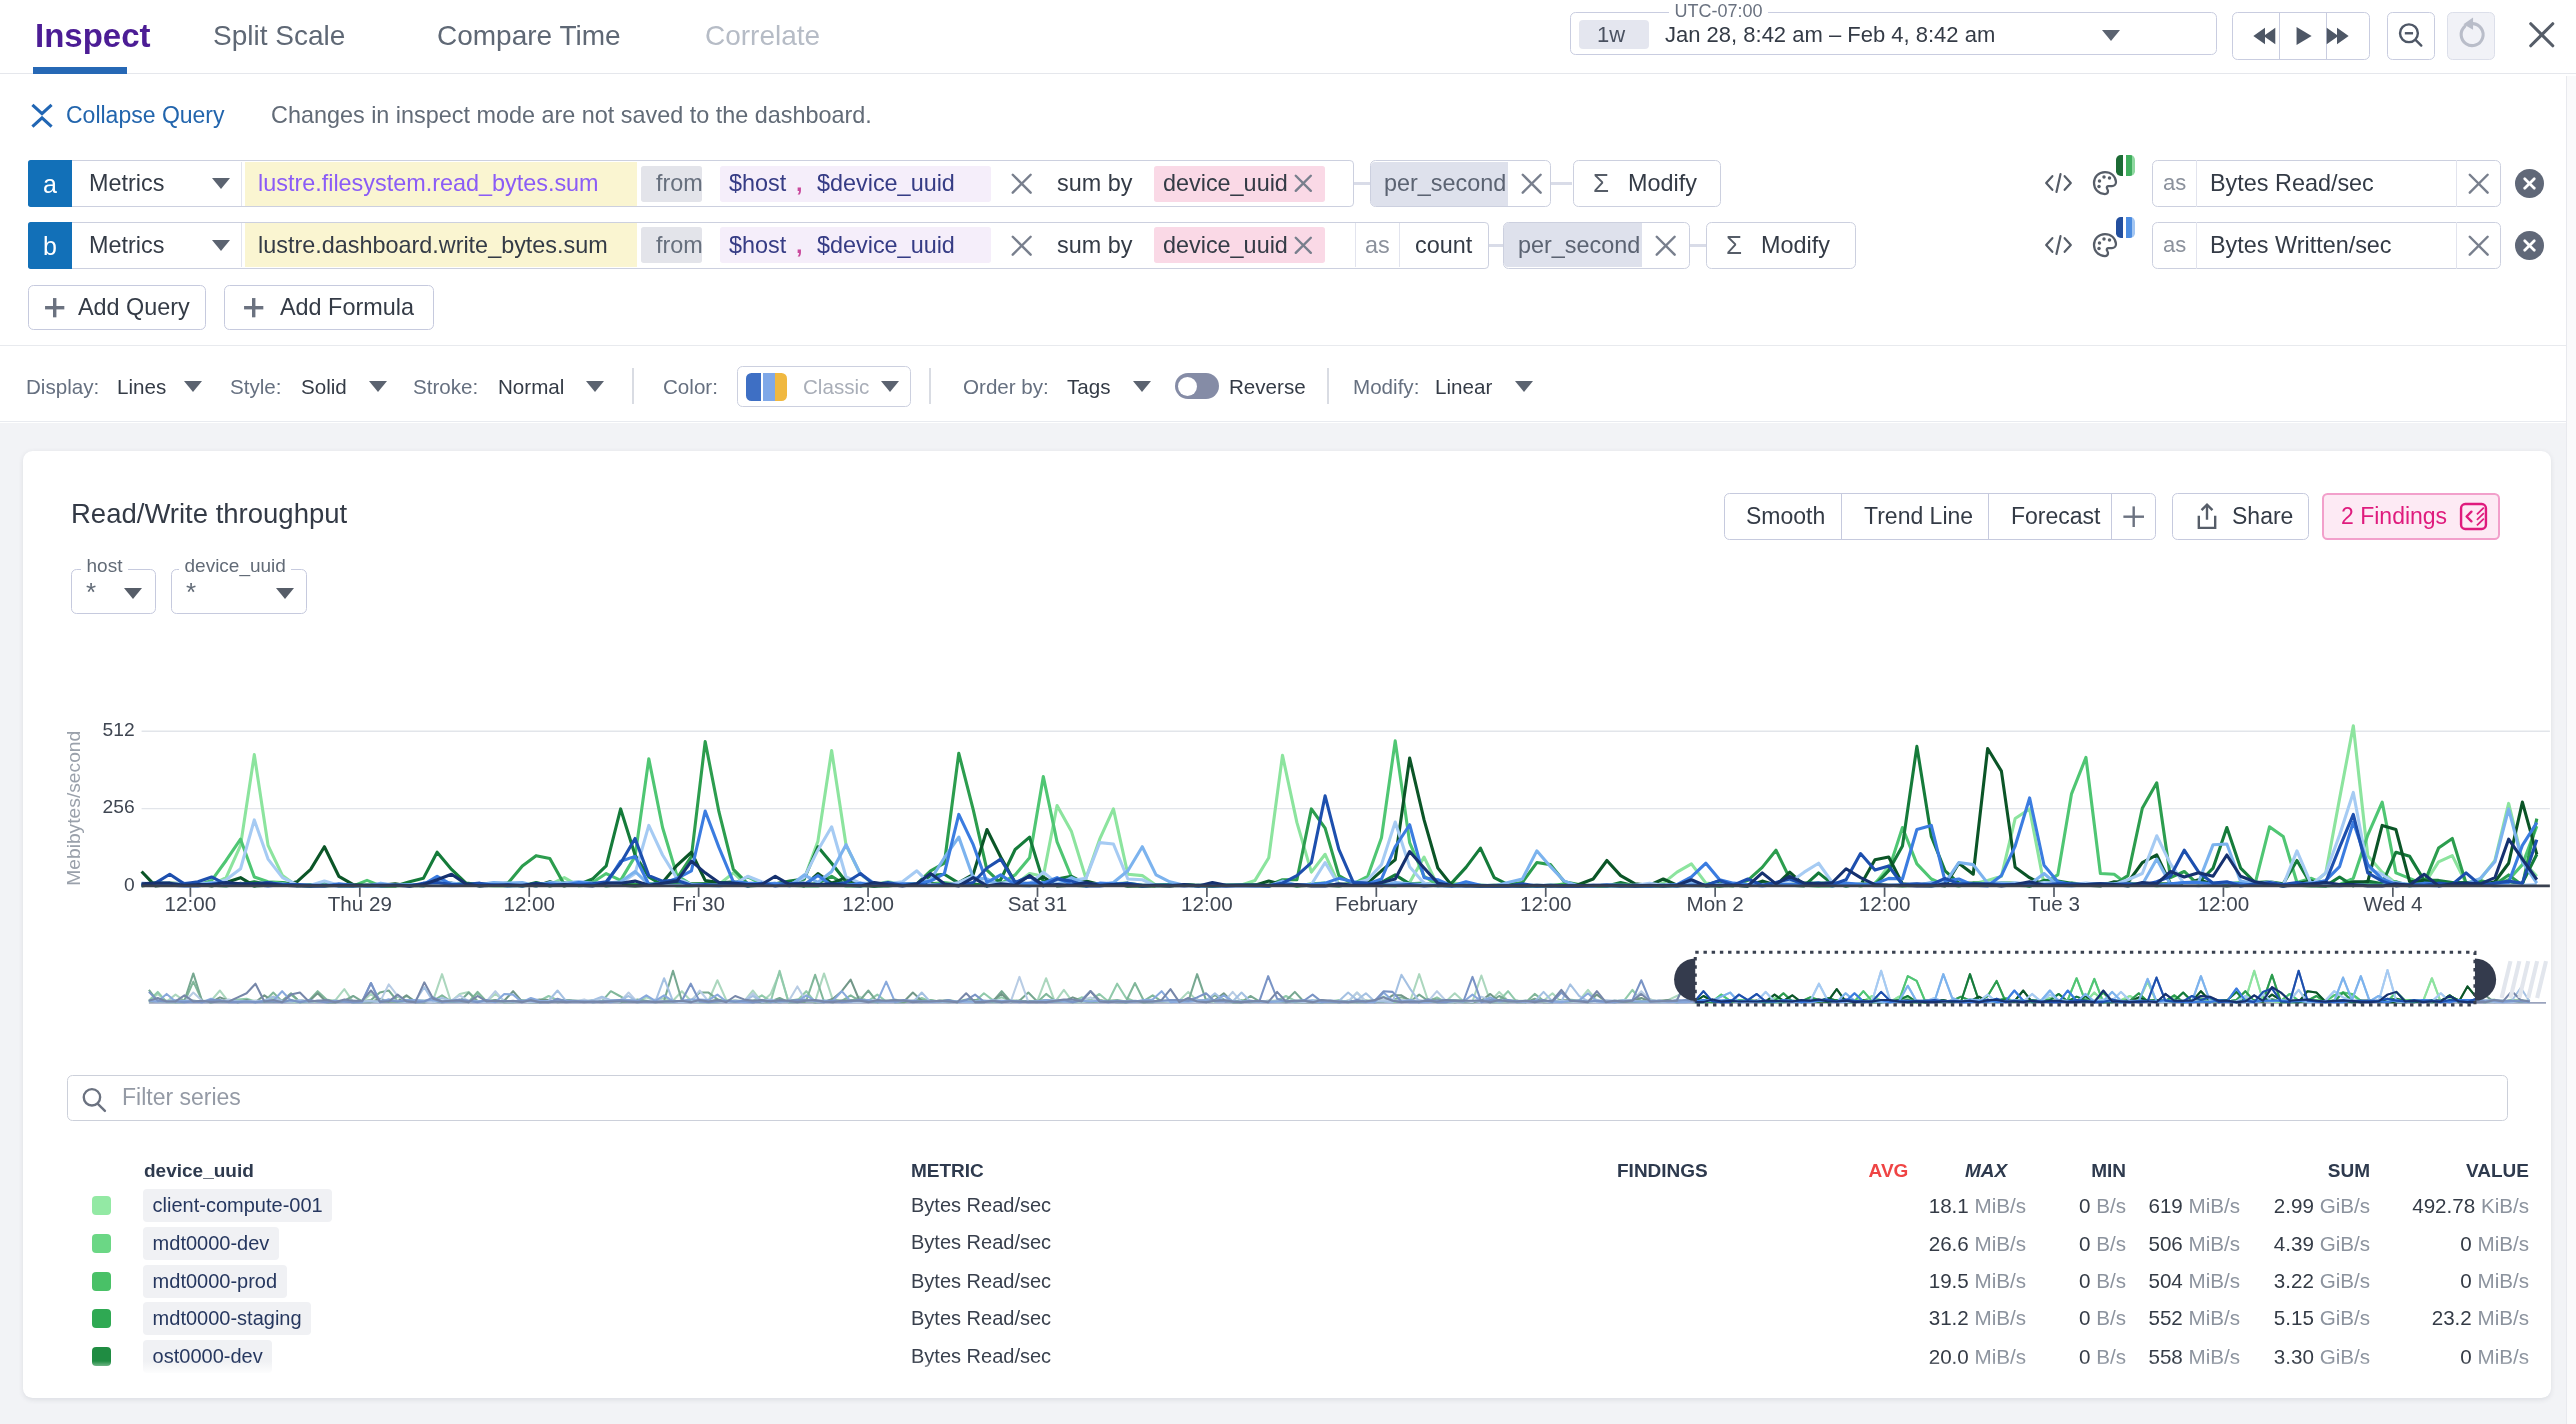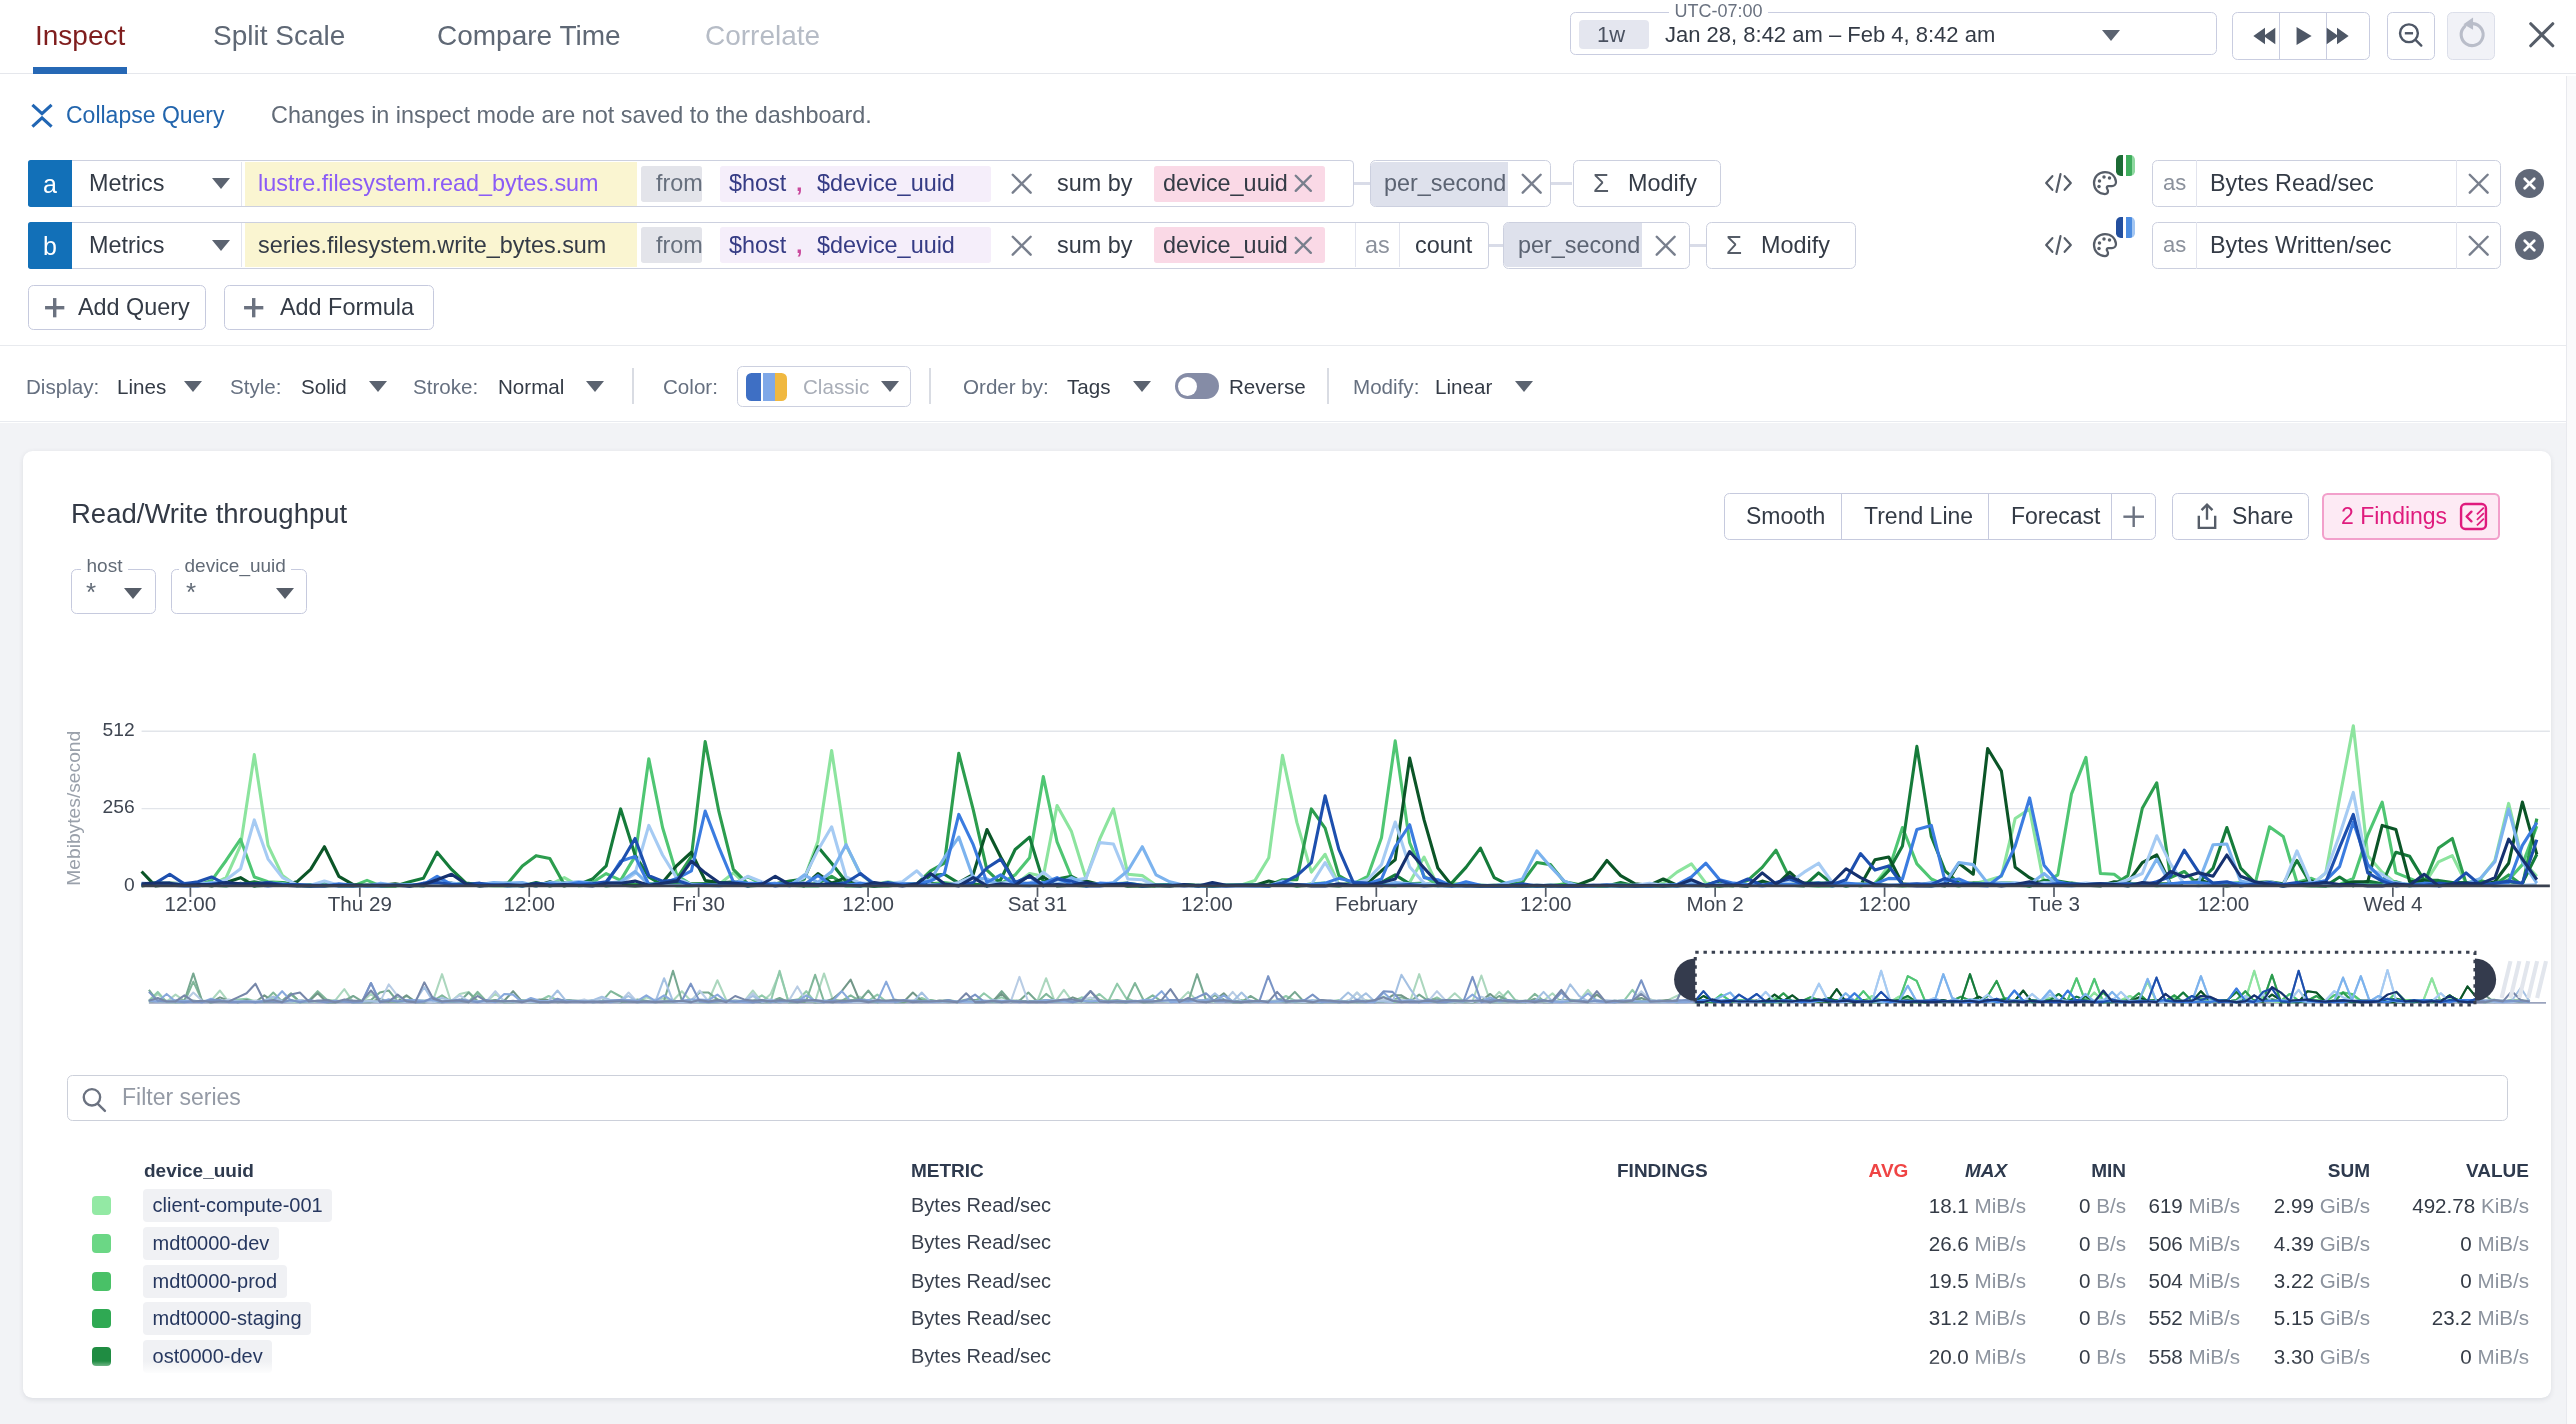--- a/index.html
+++ b/index.html
@@ -4,21 +4,21 @@
 *{margin:0;padding:0;box-sizing:border-box;}
 html,body{width:2576px;height:1424px;background:#fff;font-family:"Liberation Sans",sans-serif;overflow:hidden;}
 </style></head>
 <body>
 <div style="position:relative;width:2576px;height:1424px;">
 
 <div style="position:absolute;left:0px;top:423px;width:2576px;height:1001px;background:#f2f3f6;"></div>
 <div style="position:absolute;left:0px;top:421px;width:2576px;height:1.4px;background:#e9ebf0;"></div>
 <div style="position:absolute;left:23.4px;top:451px;width:2528px;height:947px;background:#fff;border-radius:9.6px;box-shadow:0 1.4px 5.5px rgba(40,50,70,.10);"></div>
 <div style="position:absolute;left:0px;top:0px;width:2576px;height:74px;background:#fff;border-bottom:1.4px solid #e5e7ec;"></div>
-<div style="position:absolute;left:35px;top:18px;line-height:36px;font-size:28px;color:#7f1d1d;font-weight:normal;white-space:nowrap;">Inspect</div>
+<div style="position:absolute;left:35px;top:18px;line-height:36px;font-size:33px;color:#4c1d95;font-weight:bold;white-space:nowrap;">Inspect</div>
 <div style="position:absolute;left:213px;top:18px;line-height:36px;font-size:28px;color:#5f6875;font-weight:normal;white-space:nowrap;">Split Scale</div>
 <div style="position:absolute;left:437px;top:18px;line-height:36px;font-size:28px;color:#5f6875;font-weight:normal;white-space:nowrap;">Compare Time</div>
 <div style="position:absolute;left:705px;top:18px;line-height:36px;font-size:28px;color:#b6bcc6;font-weight:normal;white-space:nowrap;">Correlate</div>
 <div style="position:absolute;left:33px;top:67px;width:94px;height:6.9px;background:#2668b5;"></div>
 <div style="position:absolute;left:1570px;top:12.4px;width:647px;height:43px;background:#fff;border:1.4px solid #c9cde0;border-radius:5.5px;"></div>
 <div style="position:absolute;left:1669px;top:0px;line-height:23px;font-size:18px;color:#6a7280;font-weight:normal;white-space:nowrap;background:#fff;padding:0 5.5px;z-index:3;">UTC-07:00</div>
 <div style="position:absolute;left:1579px;top:20px;width:70px;height:29px;background:#e4e6ef;border-radius:4.1px;"></div>
 <div style="position:absolute;left:1597px;top:20.6px;line-height:28px;font-size:22px;color:#4a5160;font-weight:normal;white-space:nowrap;">1w</div>
 <div style="position:absolute;left:1665px;top:20.6px;line-height:28px;font-size:22px;color:#343b46;font-weight:normal;white-space:nowrap;">Jan 28, 8:42 am – Feb 4, 8:42 am</div>
 <div style="position:absolute;left:2102px;top:29.6px;width:0;height:0;border-left:9px solid transparent;border-right:9px solid transparent;border-top:11px solid #5b6370;"></div>
@@ -90,21 +90,21 @@
 <div style="position:absolute;left:1573px;top:160px;width:148px;height:47px;background:#fff;border:1.4px solid #ccd0df;border-radius:5.5px;"></div>
 <div style="position:absolute;left:1593px;top:166px;line-height:34px;font-size:26px;color:#565d68;font-weight:normal;white-space:nowrap;">Σ</div>
 <div style="position:absolute;left:1628px;top:168px;line-height:30px;font-size:23.4px;color:#343b46;font-weight:normal;white-space:nowrap;">Modify</div>
 <div style="position:absolute;left:28px;top:222px;width:1461px;height:47px;background:#fff;border:1.4px solid #ccd0df;border-radius:4.1px;"></div>
 <div style="position:absolute;left:28px;top:222px;width:44px;height:47px;background:#1270b8;border-radius:2.7px 0 0 2.7px;"></div>
 <div style="position:absolute;left:28px;top:230px;line-height:32px;font-size:25px;color:#fff;font-weight:normal;white-space:nowrap;"><span style="display:inline-block;width:44px;text-align:center;">b</span></div>
 <div style="position:absolute;left:89px;top:230px;line-height:30px;font-size:23.4px;color:#343b46;font-weight:normal;white-space:nowrap;">Metrics</div>
 <div style="position:absolute;left:212px;top:240px;width:0;height:0;border-left:9.6px solid transparent;border-right:9.6px solid transparent;border-top:11.7px solid #5b6370;"></div>
 <div style="position:absolute;left:241px;top:223px;width:1.4px;height:44px;background:#e2e4ee;"></div>
 <div style="position:absolute;left:245px;top:223px;width:392px;height:44px;background:#faf5d1;"></div>
-<div style="position:absolute;left:258px;top:230px;line-height:30px;font-size:23.4px;color:#343b46;font-weight:normal;white-space:nowrap;">series.filesystem.write_bytes.sum</div>
+<div style="position:absolute;left:258px;top:230px;line-height:30px;font-size:23.4px;color:#343b46;font-weight:normal;white-space:nowrap;">lustre.dashboard.write_bytes.sum</div>
 <div style="position:absolute;left:641px;top:227px;width:61px;height:36px;background:#e3e4ea;border-radius:2.7px;"></div>
 <div style="position:absolute;left:656px;top:230px;line-height:30px;font-size:23.4px;color:#666f7d;font-weight:normal;white-space:nowrap;">from</div>
 <div style="position:absolute;left:720px;top:227px;width:271px;height:36px;background:#f5eefa;border-radius:2.7px;"></div>
 <div style="position:absolute;left:729px;top:230px;line-height:30px;font-size:23.4px;color:#363c85;font-weight:normal;white-space:nowrap;">$host</div>
 <div style="position:absolute;left:796px;top:230px;line-height:30px;font-size:23.4px;color:#c9499c;font-weight:bold;white-space:nowrap;">,</div>
 <div style="position:absolute;left:817px;top:230px;line-height:30px;font-size:23.4px;color:#363c85;font-weight:normal;white-space:nowrap;">$device_uuid</div>
 <svg style="position:absolute;left:1010px;top:234px" width="23.4" height="23.4" viewBox="0 0 34 34">
       <line x1="4" y1="4" x2="30" y2="30" stroke="#787f8d" stroke-width="3.5" stroke-linecap="round"></line>
       <line x1="30" y1="4" x2="4" y2="30" stroke="#787f8d" stroke-width="3.5" stroke-linecap="round"></line>
     </svg>

